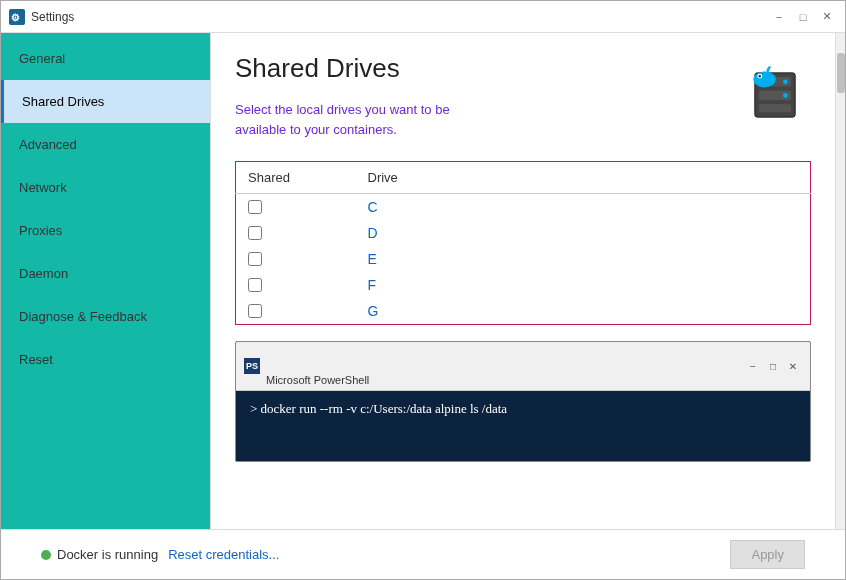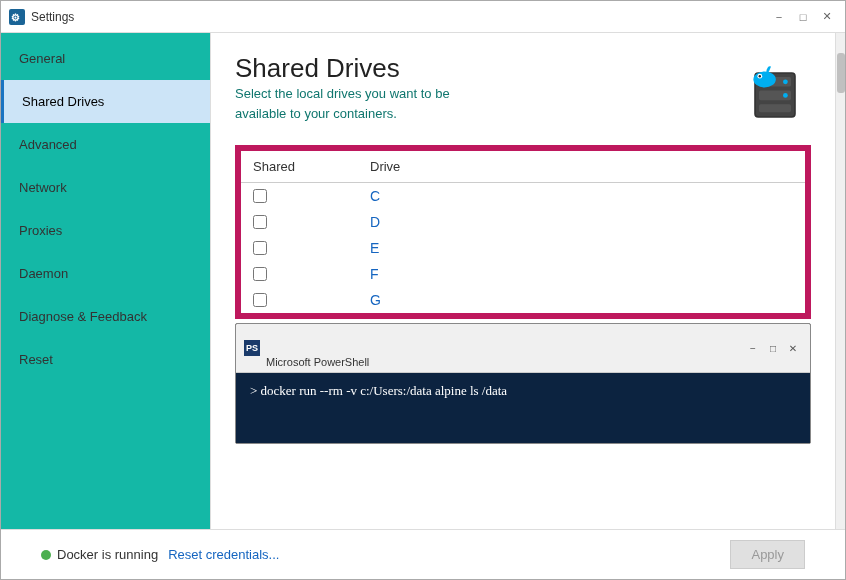--- a/index.html
+++ b/index.html
@@ -123,31 +123,32 @@
     }
 
     .docker-whale {
       width: 80px;
       height: 80px;
       flex-shrink: 0;
     }
 
     .page-description {
       font-size: 13px;
-      color: #0f766e;
+      color: #6d28d9;
       margin-bottom: 16px;
       line-height: 1.5;
+      margin-top: 16px;
     }
 
     
     .drives-table {
-      border: 6px solid #be185d;
+      border: 1px solid #be185d;
       width: 100%;
       border-collapse: collapse;
-      margin-bottom: 4px;
+      margin-bottom: 16px;
     }
 
     .drives-table thead tr {
       border-bottom: 1px solid #ccc;
     }
 
     .drives-table th {
       padding: 8px 12px;
       text-align: left;
       font-weight: 400;

